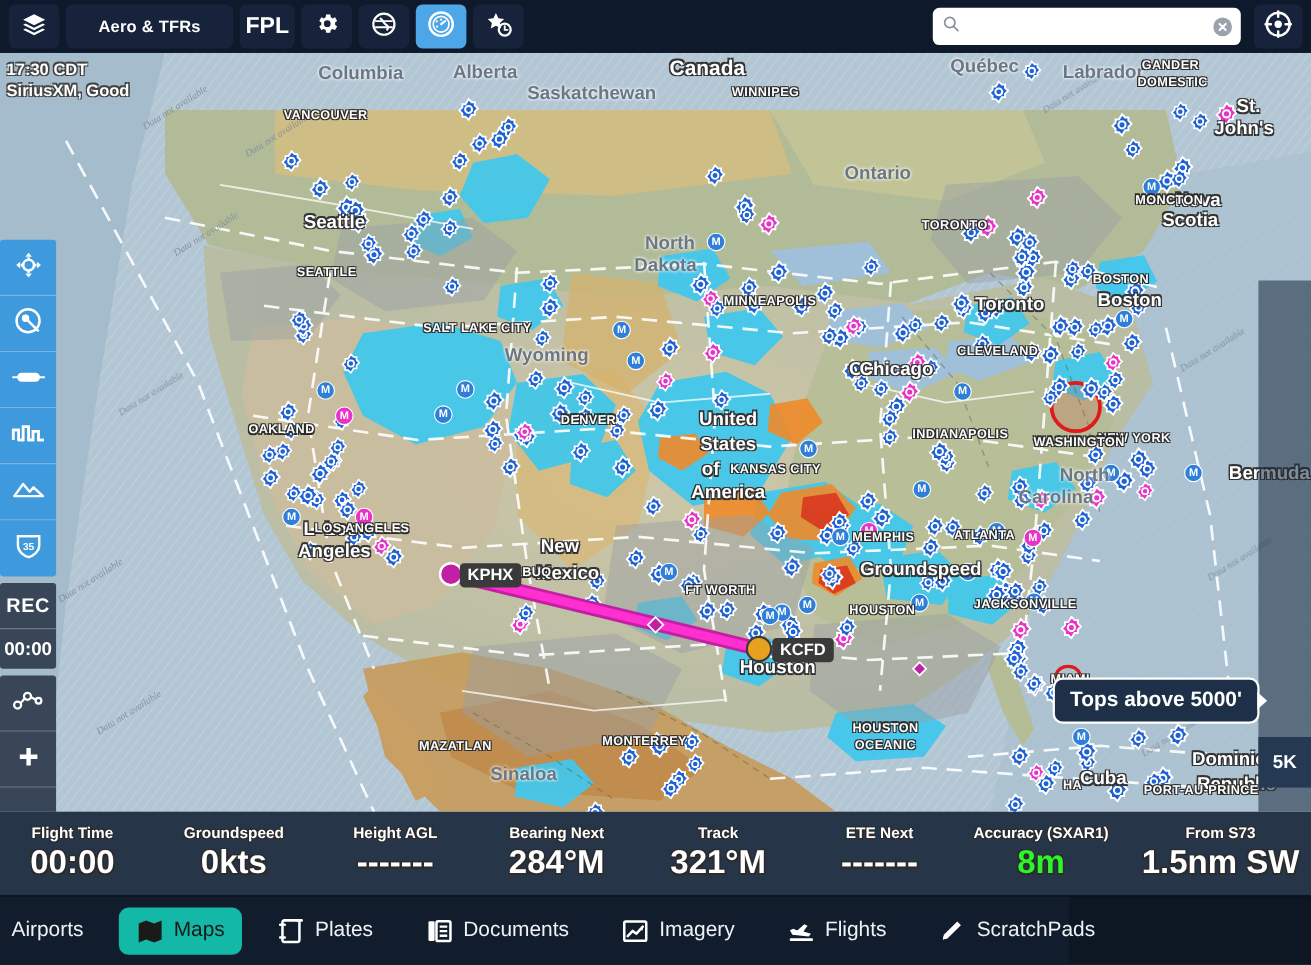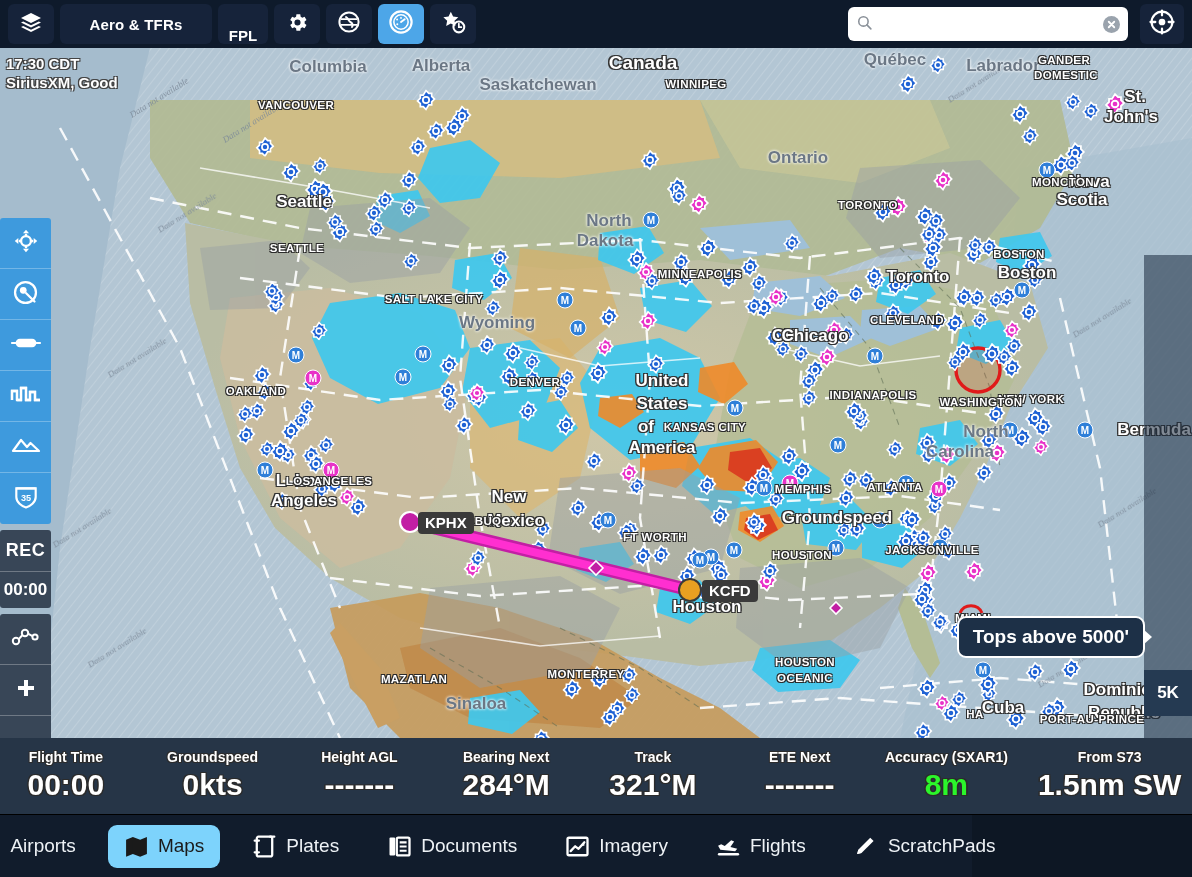--- a/index.html
+++ b/index.html
@@ -9,21 +9,21 @@
 
   #app { position:relative; width:1192px; height:877px; overflow:hidden; }
 
   
   #topbar { position:absolute; left:0; top:0; width:1192px; height:48px;
     background:#0e1a2b; display:flex; align-items:center; padding:0 8px; gap:6px; z-index:40; }
   .tb-btn { background:#16233a; border-radius:6px; height:40px; display:flex;
     align-items:center; justify-content:center; color:#fff; cursor:pointer; }
   .tb-layers { width:46px; }
   .tb-title { width:152px; font-size:15px; font-weight:bold; letter-spacing:.2px; }
-  .tb-fpl { width:50px; font-size:15px; font-weight:bold;align-items:flex-end; }
+  .tb-fpl { width:50px; font-size:21px; font-weight:bold; }
   .tb-icon { width:46px; }
   .tb-icon.active { background:#4da6e8; }
   .tb-spacer { flex:1; }
   #searchwrap { position:relative; width:280px; height:34px; background:#fff;
     border-radius:6px; display:flex; align-items:center; padding:0 8px; }
   #searchwrap input { border:0; outline:0; flex:1; height:30px; font-size:14px;
     font-family:"Liberation Sans", sans-serif; color:#222; background:transparent; padding-left:6px; }
   .s-clear { width:17px; height:17px; border-radius:50%; background:#9aa3ad;
     display:flex; align-items:center; justify-content:center; cursor:pointer; flex:0 0 auto; }
   .s-clear svg { display:block; }
@@ -101,21 +101,21 @@
     text-shadow:-1.3px -1.3px 0 #2c2c2c,1.3px -1.3px 0 #2c2c2c,-1.3px 1.3px 0 #2c2c2c,1.3px 1.3px 0 #2c2c2c; }
   .dcell.wide { flex:1.25; }
   .dcell.from .dlabel { display:flex; gap:12px; }
 
   
   #tabbar { position:absolute; left:0; top:815px; width:972px; height:62px;
     background:#111c2c; display:flex; align-items:center; justify-content:center;
     gap:16px; z-index:35; }
   .tab { display:flex; align-items:center; gap:9px; padding:9px 16px;
     border-radius:9px; color:#eef2f6; font-size:19px; cursor:pointer; }
-  .tab.active { background:#7dd3fc; color:#1a1a1a; }
+  .tab.active { background:#14b8a6; color:#1a1a1a; }
   .tab svg { display:block; flex:0 0 auto; }
 </style>
 </head>
 <body>
 
 <div id="app">
 
   <div id="topbar">
     <div class="tb-btn tb-layers">
       <span>

